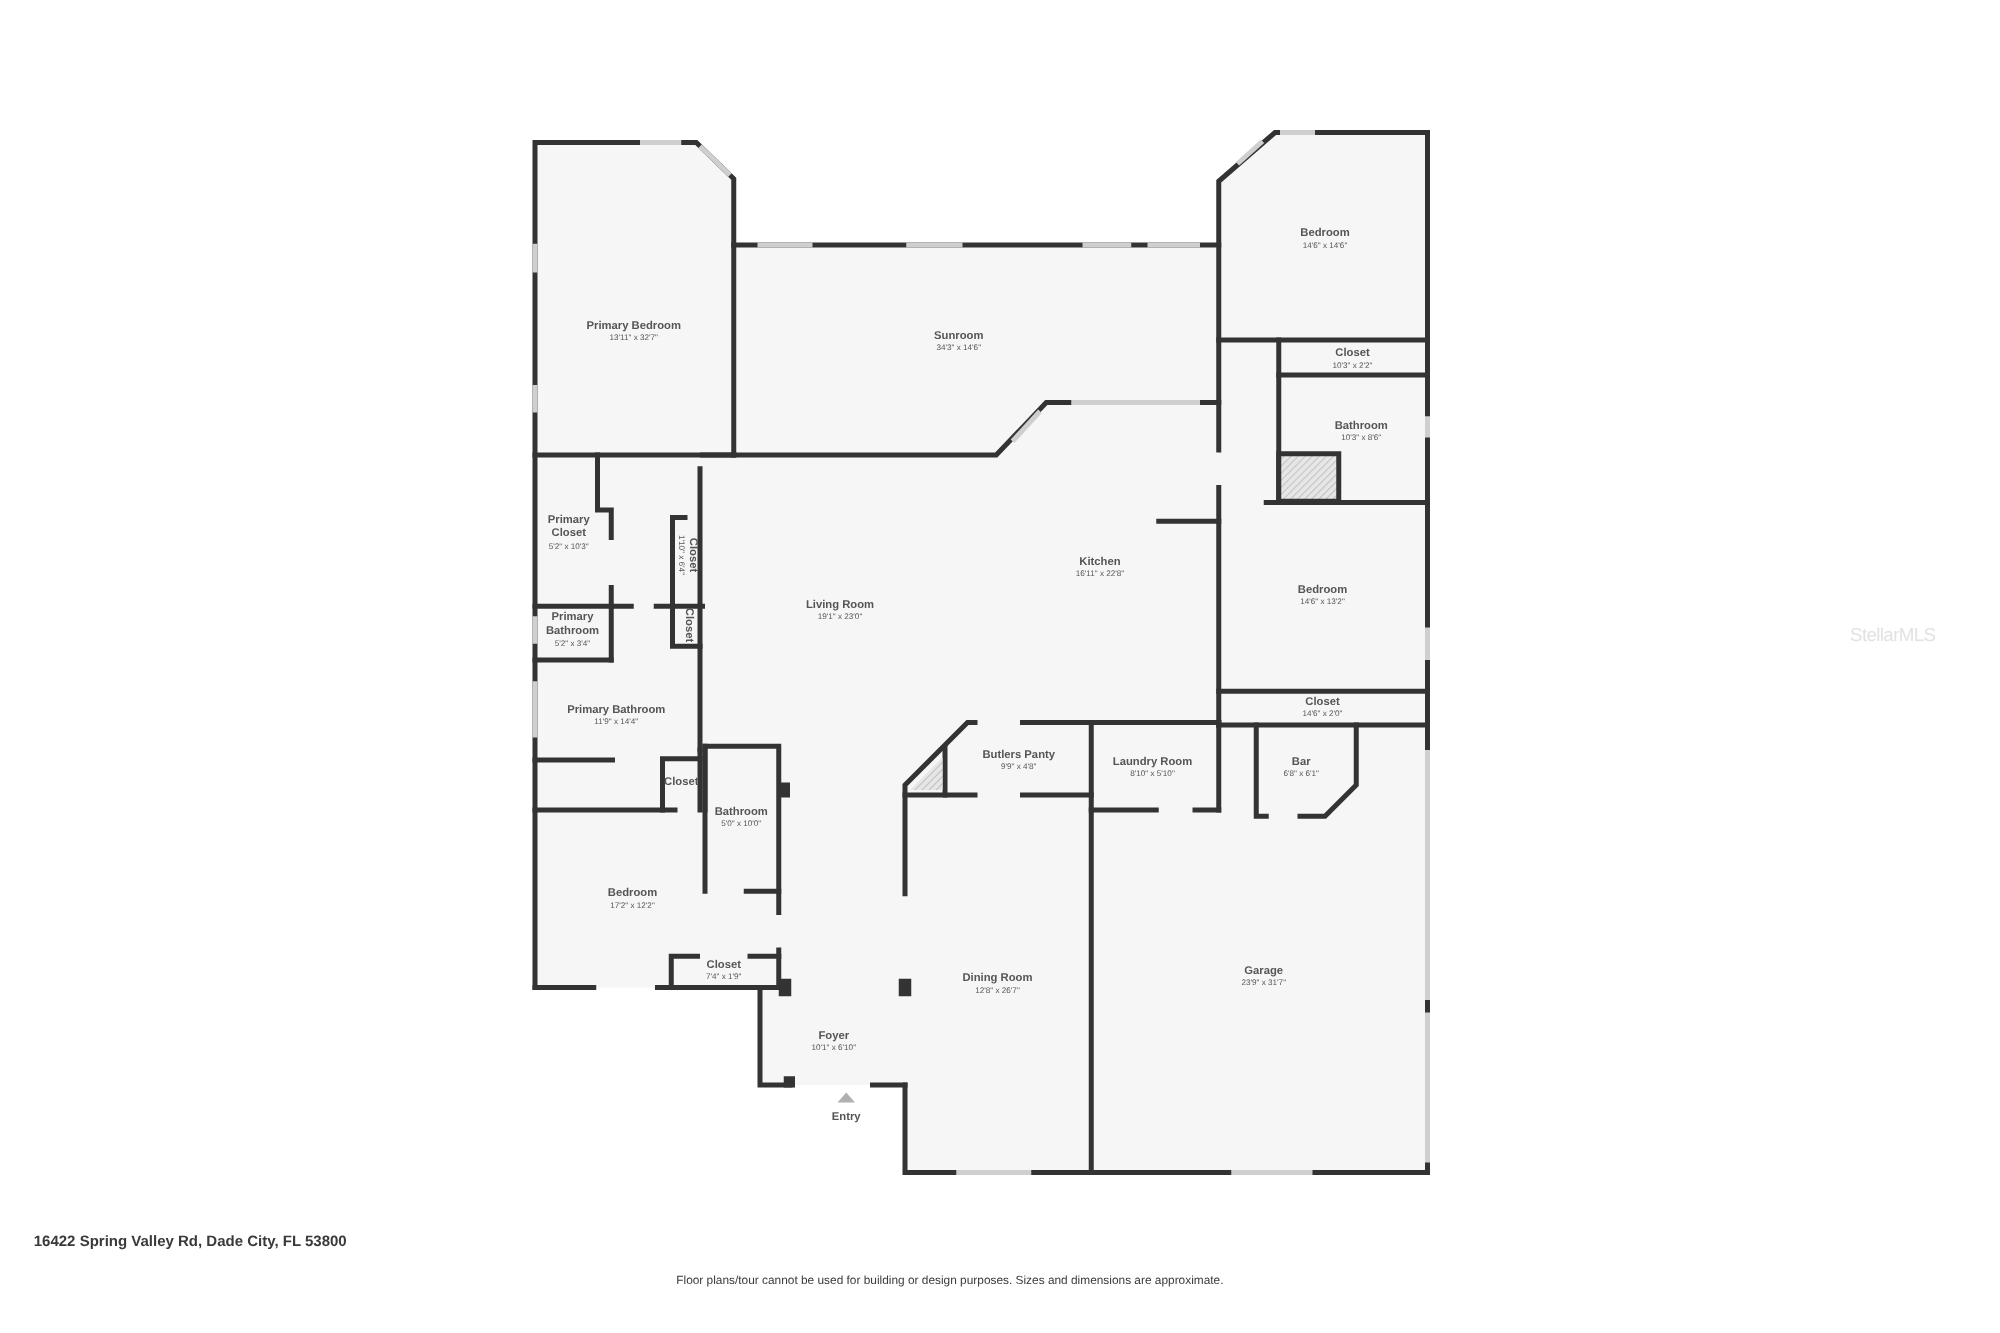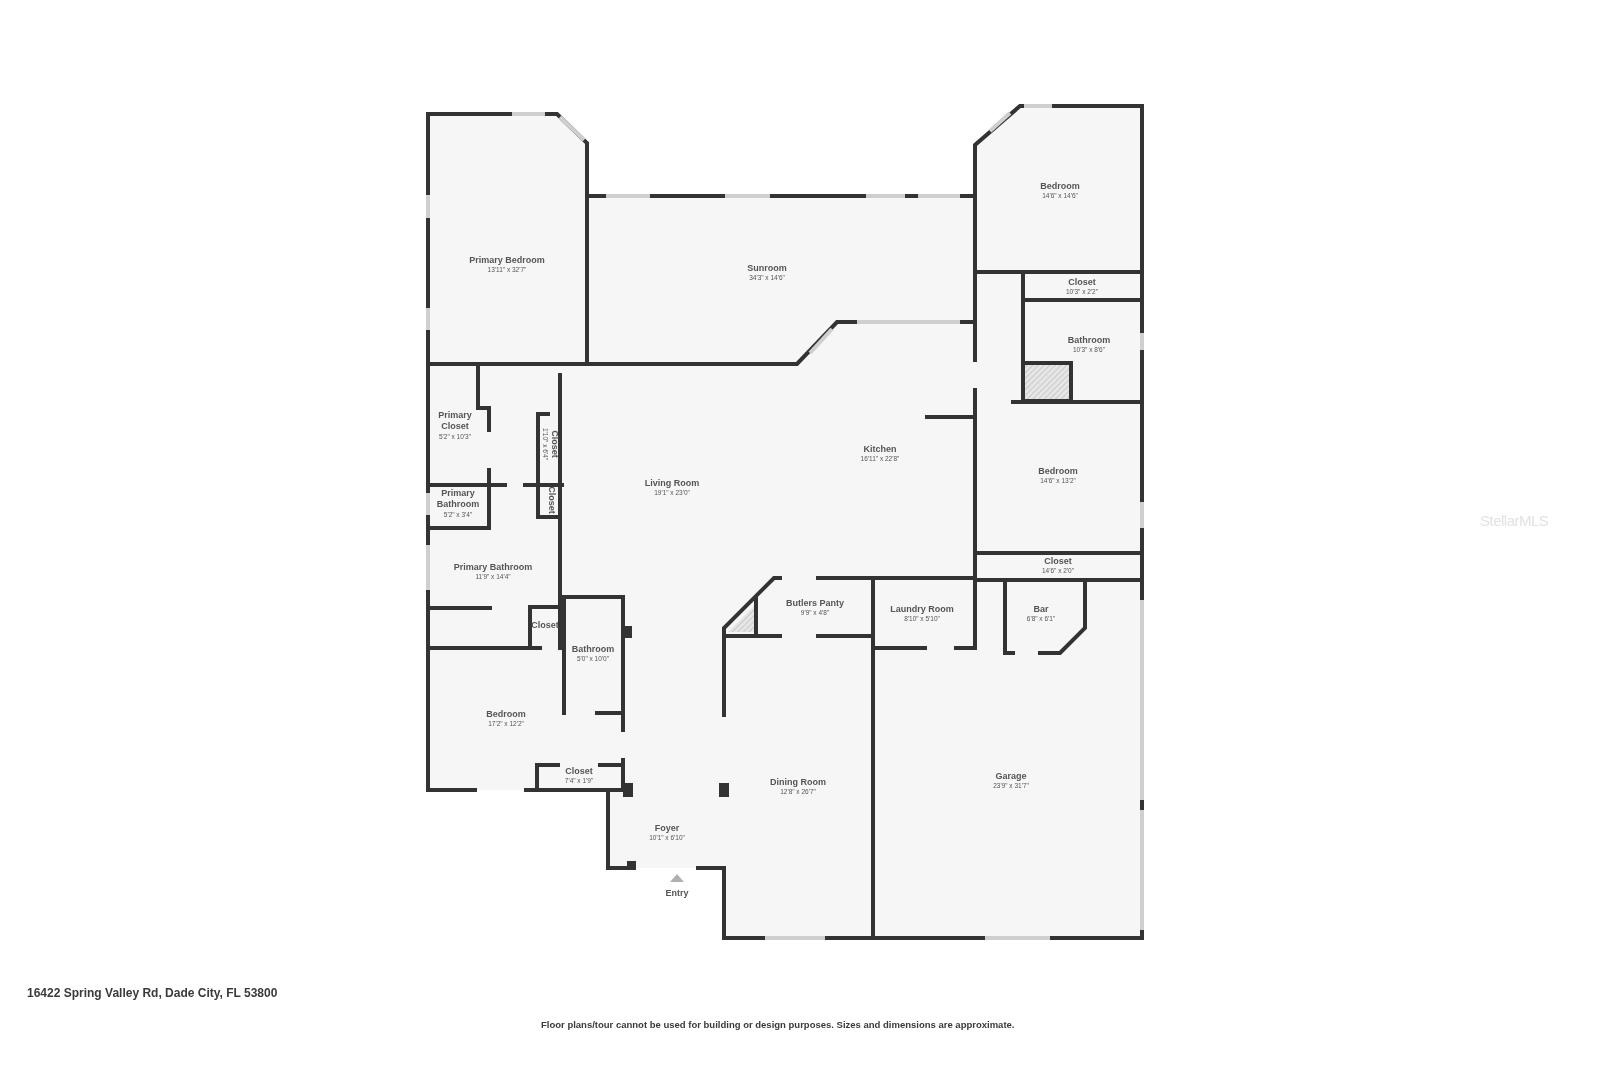--- a/index.html
+++ b/index.html
@@ -7,22 +7,22 @@
          font-family: "Liberation Sans", "DejaVu Sans", sans-serif; }
   #plan { position: absolute; left: 0; top: 0; width: 1600px; height: 1066px; }
   .floor { fill: #f6f6f6; }
   .wall { stroke: #333333; stroke-width: 4; fill: none; stroke-linecap: square; }
   .win { stroke: #cfcfcf; stroke-width: 4; }
   .rname { font-size: 9px; font-weight: bold; fill: #555555; text-anchor: middle; }
   .rdim { font-size: 6.5px; fill: #555555; text-anchor: middle; }
   .entry { font-size: 9px; font-weight: bold; fill: #555555; text-anchor: middle; }
   .address { position: absolute; left: 27px; top: 986px; font-size: 12px; font-weight: bold; color: #3a3a3a; }
   .floorlbl { position: absolute; left: 27px; top: 1064px; font-size: 12px; font-weight: bold; color: #3a3a3a; }
-  .disclaimer { position: absolute; left: 541px; top: 1019px; font-size: 9.5px; font-weight: bold; color: #3a3a3a; }
-  .watermark { position: absolute; left: 1480px; top: 512px; font-size: 15px; color: #e2e2e2; letter-spacing: -0.5px; }
+  .disclaimer { position: absolute; left: 541px; top: 1019px; font-size: 9.5px; font-weight: normal; color: #3a3a3a; }
+  .watermark { position: absolute; left: 1480px; top: 500px; font-size: 15px; color: #e2e2e2; letter-spacing: -0.5px; }
 </style>
 </head>
 <body>
 
 <svg id="plan" viewBox="0 0 1600 1066" xmlns="http://www.w3.org/2000/svg">
   <defs>
     <pattern id="hatch" patternUnits="userSpaceOnUse" width="4" height="4" patternTransform="rotate(45)">
       <rect width="4" height="4" fill="#e6e6e6"></rect>
       <line x1="0" y1="0" x2="0" y2="4" stroke="#b5b5b5" stroke-width="1.2"></line>
     </pattern>

